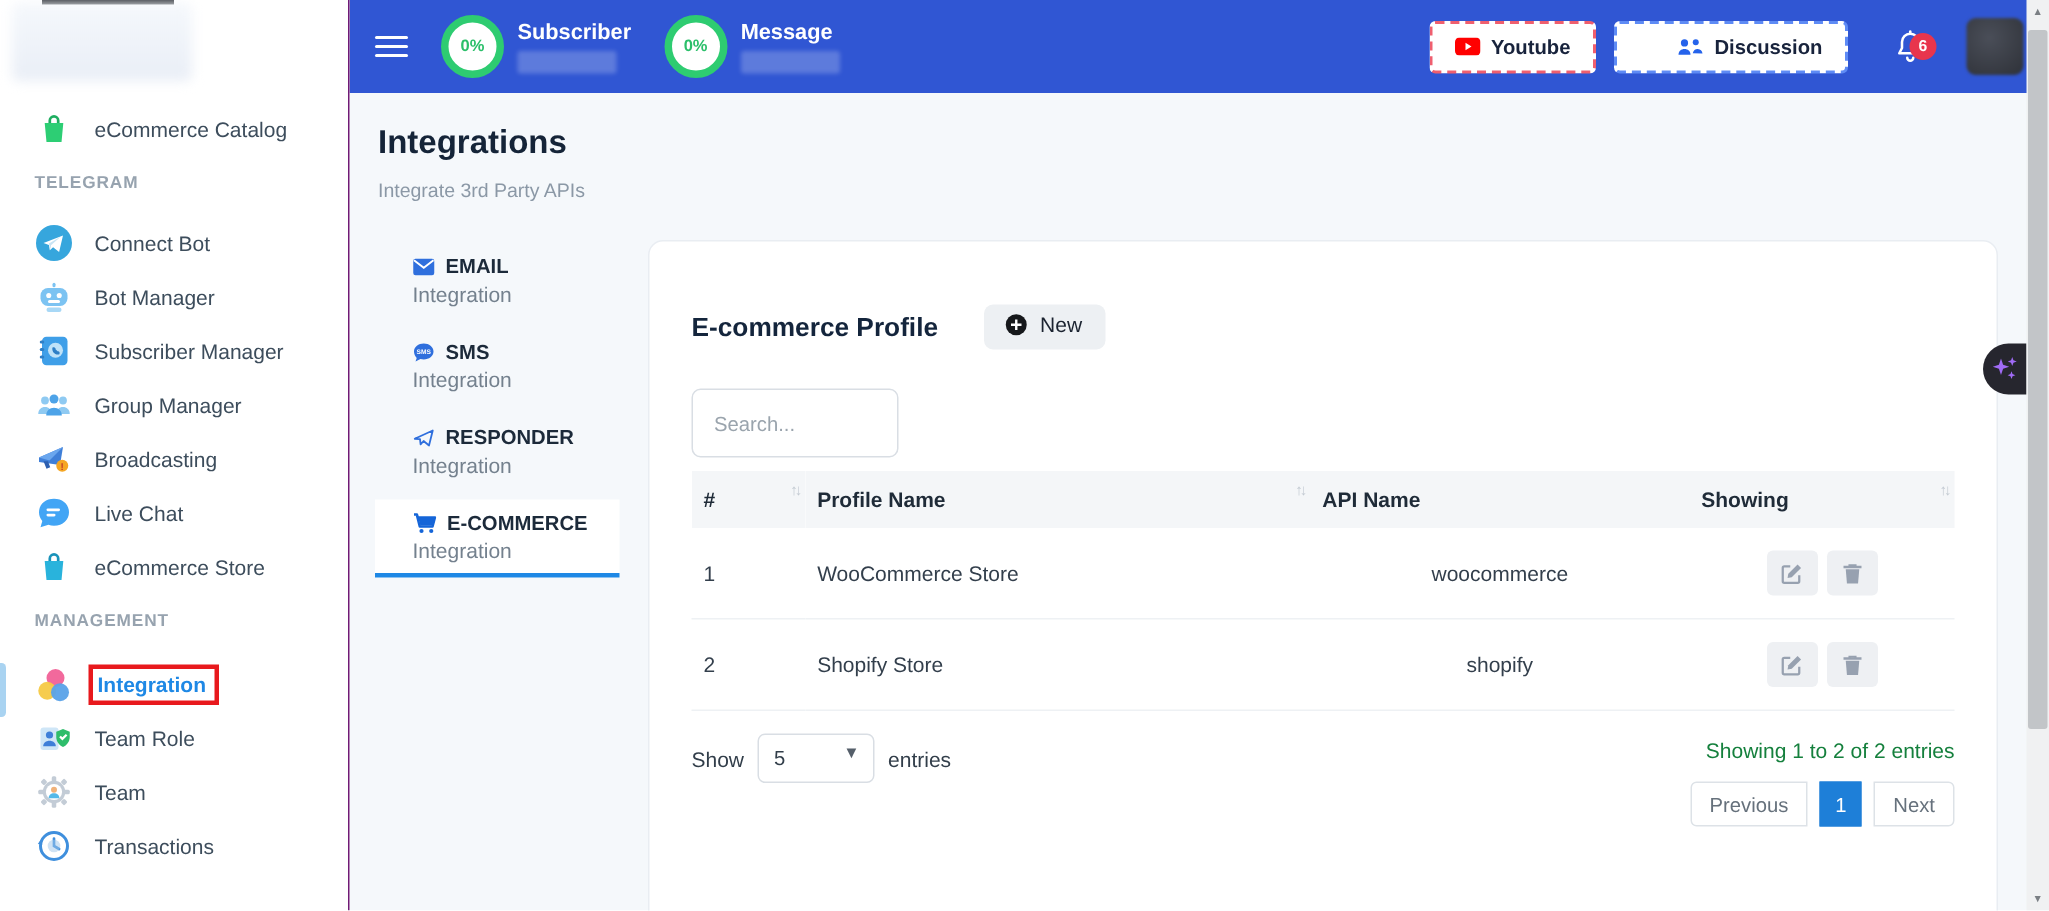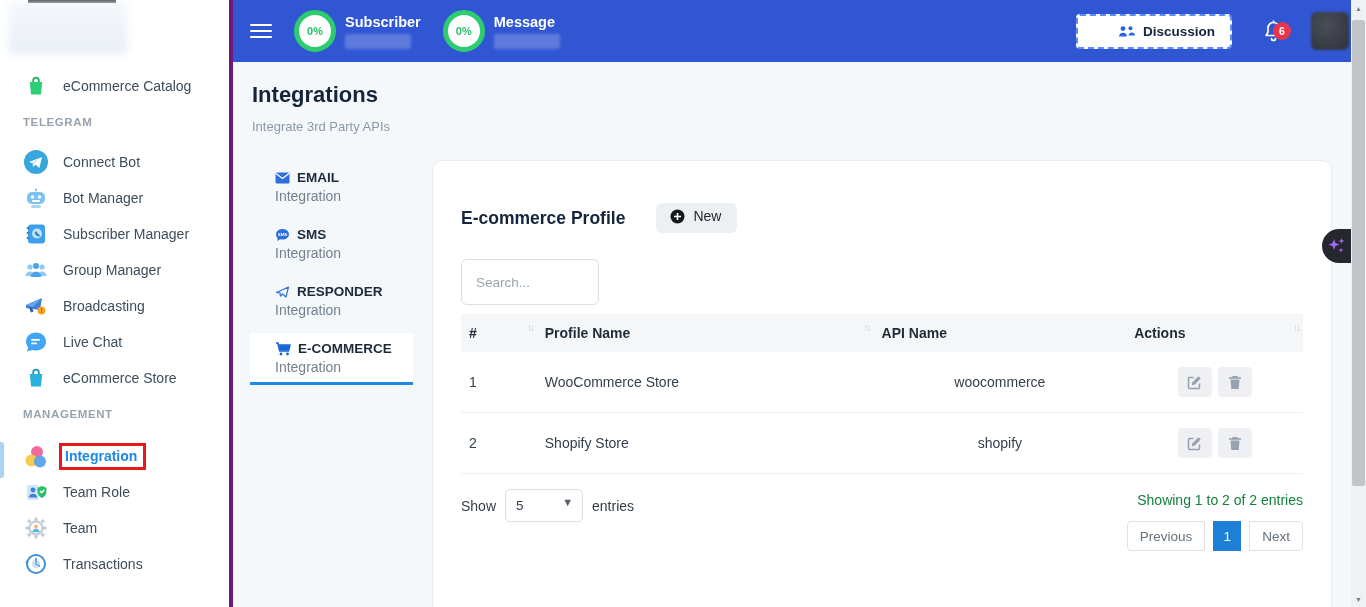--- a/index.html
+++ b/index.html
@@ -1,20 +1,20 @@
 <!DOCTYPE html>
 <html><head>
 <meta charset="utf-8">
 <style>
   * { margin:0; padding:0; box-sizing:border-box; }
   html,body { width:1366px; height:607px; overflow:hidden; font-family:"Liberation Sans",sans-serif; background:#fff; }
   .app { position:relative; width:1366px; height:607px; }
 
   
-  .sidebar { position:absolute; left:0; top:0; width:233px; height:607px; background:#fff; border-right:4px solid #701a75; z-index:3; }
+  .sidebar { position:absolute; left:0; top:0; width:233px; height:607px; background:#fff; border-right:1px solid #701a75; z-index:3; }
   .logo-blur { position:absolute; left:8px; top:2px; width:120px; height:52px; background:linear-gradient(#f5f8fc,#e9eef6); filter:blur(4px); border-radius:4px; }
   .logo-topbar { position:absolute; left:28px; top:0; width:88px; height:3px; background:#1b1e24; }
   .menu { position:absolute; left:0; top:68px; right:0; }
   .menu-item { display:flex; align-items:center; height:36px; padding-left:22px; cursor:pointer; position:relative; }
   .menu-item .mi-icon { width:27px; height:27px; display:flex; align-items:center; justify-content:center; flex:0 0 27px; }
   .menu-item .mi-label { margin-left:14px; font-size:14px; color:#3d4d5c; }
   .menu-section { margin:8px 0 12px; padding-left:23px; font-size:11.5px; letter-spacing:.6px; color:#97a3af; font-weight:bold; height:20px; display:flex; align-items:center; }
   .menu-item.active .mi-label { color:#1e88e5; font-weight:bold; }
   .active-bar { position:absolute; left:0; top:442px; width:4px; height:36px; background:#a9d3f1; border-radius:0 3px 3px 0; }
   .annotation-box { border:3px solid #e8191d; padding:2px 6px 3px 3px; margin-left:10px !important; }
@@ -284,20 +284,29 @@
 
     <div class="stat">
       <div class="stat-ring">0%</div>
       <div class="stat-texts">
         <div class="stat-label">Message</div>
         <div class="stat-pill"></div>
       </div>
     </div>
 
     <div class="topbar-right">
+      <button class="hdr-btn youtube">
+        <span style="display:flex;">
+          <svg width="17" height="12" viewBox="0 0 17 12">
+              <rect width="17" height="12" rx="3" fill="#ff0000"></rect>
+              <path d="M7 3.5l4 2.5-4 2.5z" fill="#fff"></path>
+            </svg>
+        </span>
+        <span>Youtube</span>
+      </button>
       <button class="hdr-btn discussion">
         <span style="display:flex;">
           <svg width="18" height="13" viewBox="0 0 18 13">
               <circle cx="5" cy="3.6" r="2.4" fill="#2563eb"></circle>
               <path d="M1 11.5c0-2.4 1.8-3.8 4-3.8s4 1.4 4 3.8z" fill="#2563eb"></path>
               <circle cx="12.5" cy="3.2" r="2" fill="#2563eb"></circle>
               <path d="M10.5 10.5c.4-2 1.8-3 3.4-2.9 1.6.1 3 1.2 3.1 3z" fill="#2563eb"></path>
             </svg>
         </span>
         <span>Discussion</span>
@@ -392,21 +401,21 @@
         </div>
 
         <input class="search-input" type="text" placeholder="Search..." style="">
 
         <table class="grid">
           <thead>
             <tr>
               <th class="col-num"><span>#</span><span class="sort">↑↓</span></th>
               <th class="col-profile"><span>Profile Name</span><span class="sort">↑↓</span></th>
               <th class="col-api"><span>API Name</span></th>
-              <th class="col-actions"><span>Actions</span><span class="sort">↑↓</span></th>
+              <th class="col-actions"><span>Showing</span><span class="sort">↑↓</span></th>
             </tr>
           </thead>
           <tbody>
             <tr>
               <td>1</td>
               <td>WooCommerce Store</td>
               <td class="col-api">woocommerce</td>
               <td class="col-actions">
                 <button class="act-btn">
                   <span style="display:flex;">

